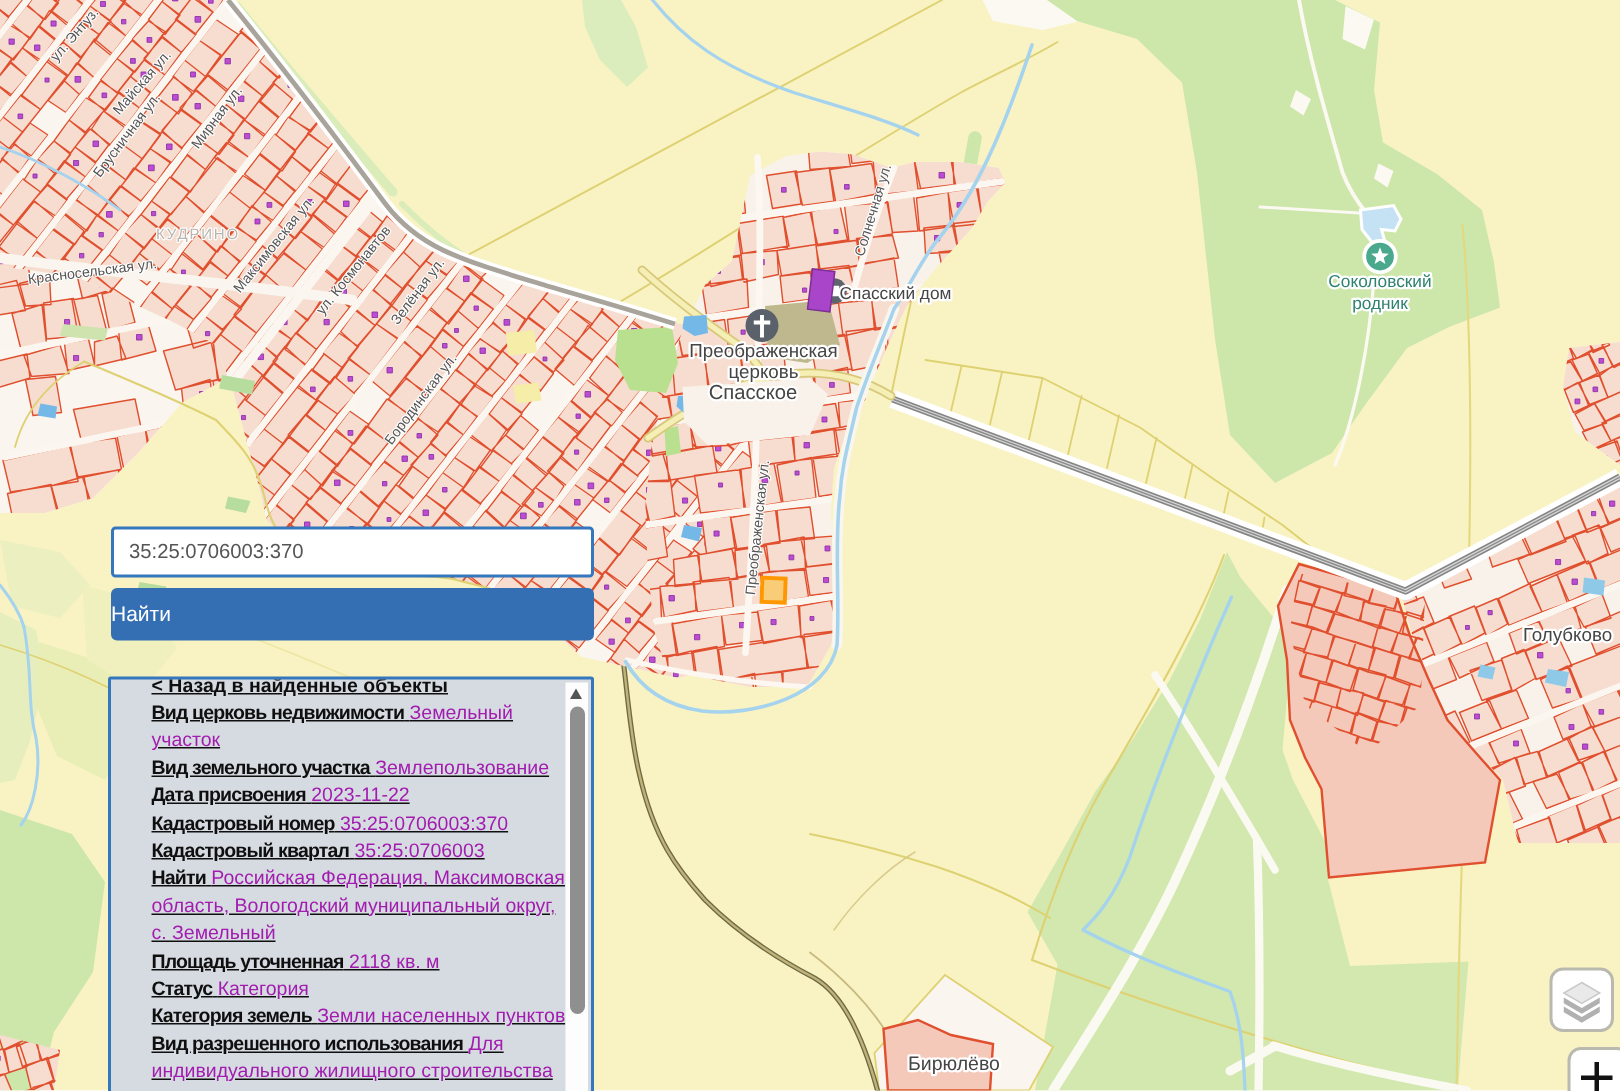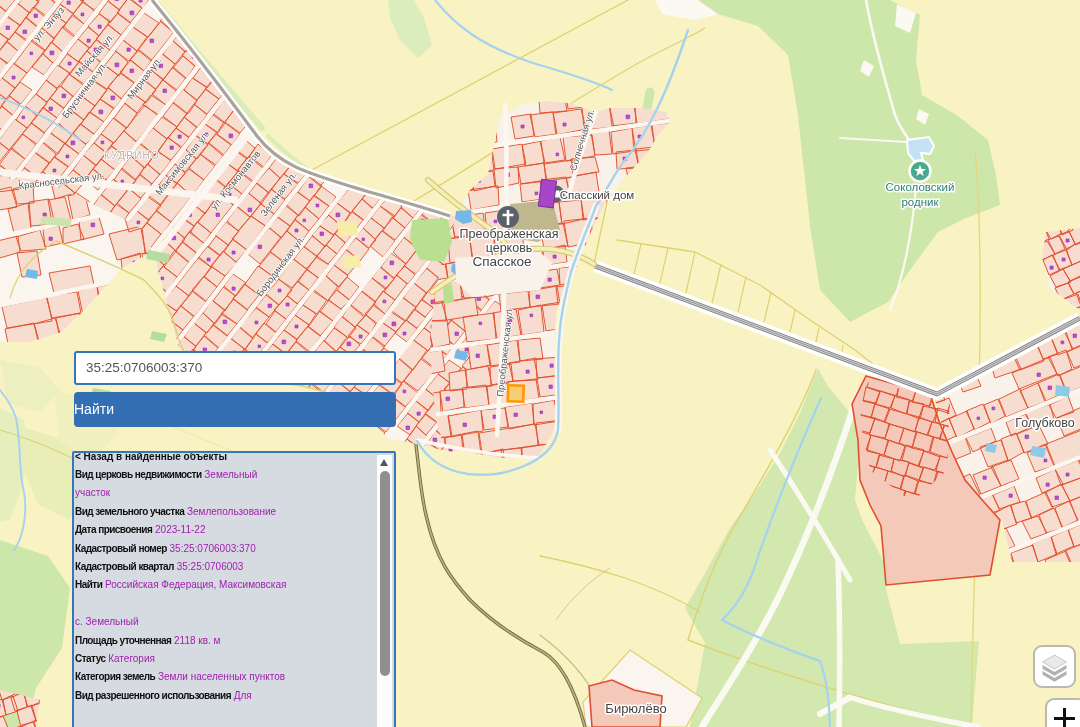--- a/index.html
+++ b/index.html
@@ -1,20 +1,20 @@
 <!DOCTYPE html>
 <html><head><meta charset="utf-8"><style>
 html,body{margin:0;padding:0;width:1080px;height:727px;overflow:hidden;font-family:"Liberation Sans",sans-serif;}
 svg text{font-family:"Liberation Sans",sans-serif;}
 #map{position:absolute;left:0;top:0;width:1080px;height:727px;}
 .ui{position:absolute;box-sizing:border-box;}
 #inp{left:74px;top:351px;width:322px;height:34px;background:#fff;border:2px solid #3577bd;border-radius:3px;color:#555;font-size:13.5px;line-height:30px;padding-left:10px;}
 #btn{left:74px;top:392px;width:322px;height:35px;background:#356fb3;border-radius:4px;color:#fff;font-size:14px;line-height:35px;}
 #panel{left:72px;top:451px;width:324px;height:280px;background:#d6dbe1;border:2px solid #3577bd;border-radius:2px;overflow:hidden;}
-#ptxt{position:relative;top:-5.5px;margin-left:1px;width:292px;font-size:10px;line-height:18.4px;color:#0f0f0f;white-space:nowrap;}
+#ptxt{position:relative;top:-5.5px;margin-left:27px;width:292px;font-size:13px;line-height:18.4px;color:#0f0f0f;white-space:nowrap;text-decoration:underline;}
 #ptxt .v{color:#a21caf;}
 #ptxt b{letter-spacing:-0.55px;}
 #ptxt b.t{letter-spacing:0;}
 #sbar{position:absolute;right:2px;top:2px;width:15px;height:276px;background:#fdfdfd;}
 #sthumb{position:absolute;left:2.5px;top:16px;width:10px;height:205px;background:#8f8f8f;border-radius:5px;}
 #sarr{position:absolute;left:3px;top:4px;width:0;height:0;border-left:4.5px solid transparent;border-right:4.5px solid transparent;border-bottom:7px solid #555;}
 #lyr{left:1033px;top:645px;width:43px;height:43px;background:#fff;border:2px solid #b9b9b0;border-radius:9px;}
 #plus{left:1045px;top:698px;width:42px;height:42px;background:#fff;border:2px solid #b9b9b0;border-radius:9px;}
 #plus:before{content:"";position:absolute;left:7px;top:16.7px;width:21px;height:3.8px;background:#111;}
 #plus:after{content:"";position:absolute;left:15.6px;top:8px;width:3.8px;height:21px;background:#111;}
@@ -236,26 +236,27 @@
 <div class="ui" id="panel">
 <div id="ptxt">
 <b class="t">&lt; Назад в найденные объекты</b><br>
 <b>Вид церковь недвижимости</b> <span class="v">Земельный</span><br>
 <span class="v">участок</span><br>
 <b>Вид земельного участка</b> <span class="v">Землепользование</span><br>
 <b>Дата присвоения</b> <span class="v">2023-11-22</span><br>
 <b>Кадастровый номер</b> <span class="v">35:25:0706003:370</span><br>
 <b>Кадастровый квартал</b> <span class="v">35:25:0706003</span><br>
 <b>Найти</b> <span class="v">Российская Федерация, Максимовская</span><br>
-<br>
+<span class="v">область, Вологодский муниципальный округ,</span><br>
 <span class="v">с. Земельный</span><br>
 <b>Площадь уточненная</b> <span class="v">2118 кв. м</span><br>
 <b>Статус</b> <span class="v">Категория</span><br>
 <b>Категория земель</b> <span class="v">Земли населенных пунктов</span><br>
 <b>Вид разрешенного использования</b> <span class="v">Для</span><br>
+<span class="v">индивидуального жилищного строительства</span>
 </div>
 <div id="sbar">
       <div id="sarr"></div>
       <div id="sthumb"></div>
     </div>
 </div>
 <div class="ui" id="lyr"><svg width="39" height="39" viewBox="0 0 39 39">
 <path d="M19.5,8 L31.5,15 L19.5,22 L7.5,15 Z" fill="#e9e9e9" stroke="#c9c9c9" stroke-width="1"></path>
 <path d="M7.5,18 L19.5,25 L31.5,18 L31.5,21.8 L19.5,28.8 L7.5,21.8 Z" fill="#b1b1b1"></path>
 <path d="M7.5,24 L19.5,31 L31.5,24 L31.5,27.8 L19.5,34.8 L7.5,27.8 Z" fill="#b1b1b1"></path>

